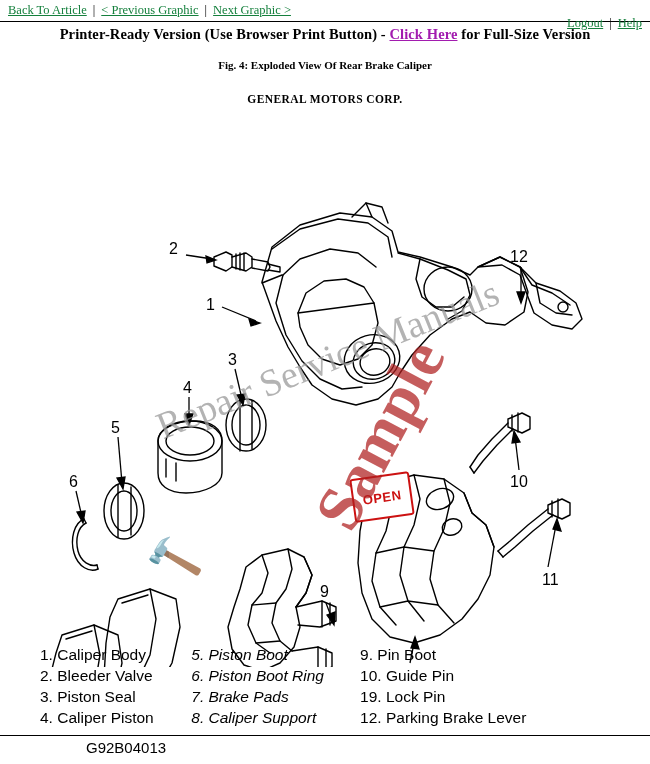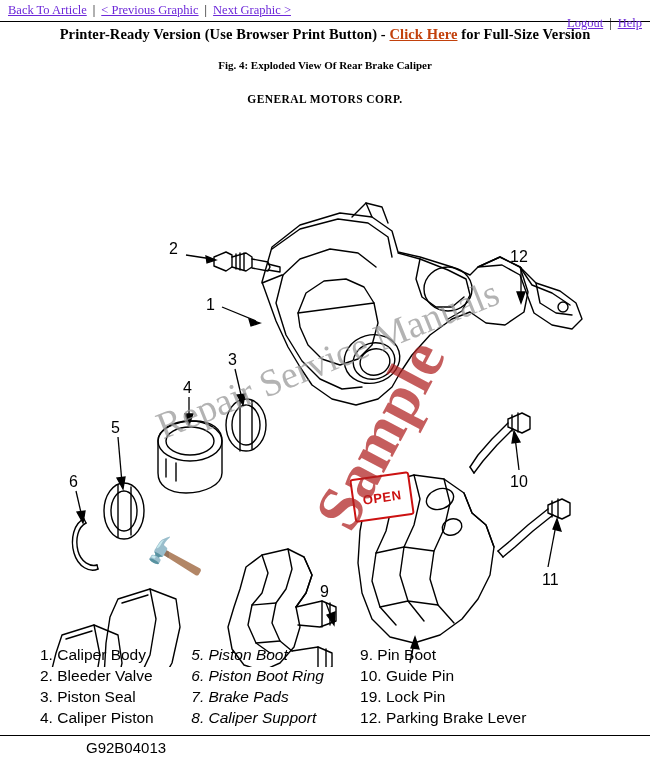--- a/index.html
+++ b/index.html
@@ -31,21 +31,21 @@
     display: flex;
     align-items: center;
   }
   .topnav .right {
     margin-left: auto;
     display: flex;
     align-items: center;
     margin-top: 26px;
   }
   .navlink {
-    color: #6d28d9;
+    color: #15803d;
     text-decoration: underline;
     cursor: pointer;
     white-space: nowrap;
   }
   .navsep {
     color: #000;
     padding: 0 6px;
     user-select: none;
   }
 
@@ -53,21 +53,21 @@
   .titleblock {
     text-align: center;
     padding-top: 4px;
   }
   .printer-line {
     font-size: 14.5px;
     font-weight: bold;
     letter-spacing: 0.1px;
   }
   .printer-line .clickhere {
-    color: #c2410c;
+    color: #a21caf;
     text-decoration: underline;
     cursor: pointer;
     font-weight: bold;
   }
   .fig-line {
     font-size: 11px;
     font-weight: bold;
     margin-top: 16px;
   }
   .corp-line {

